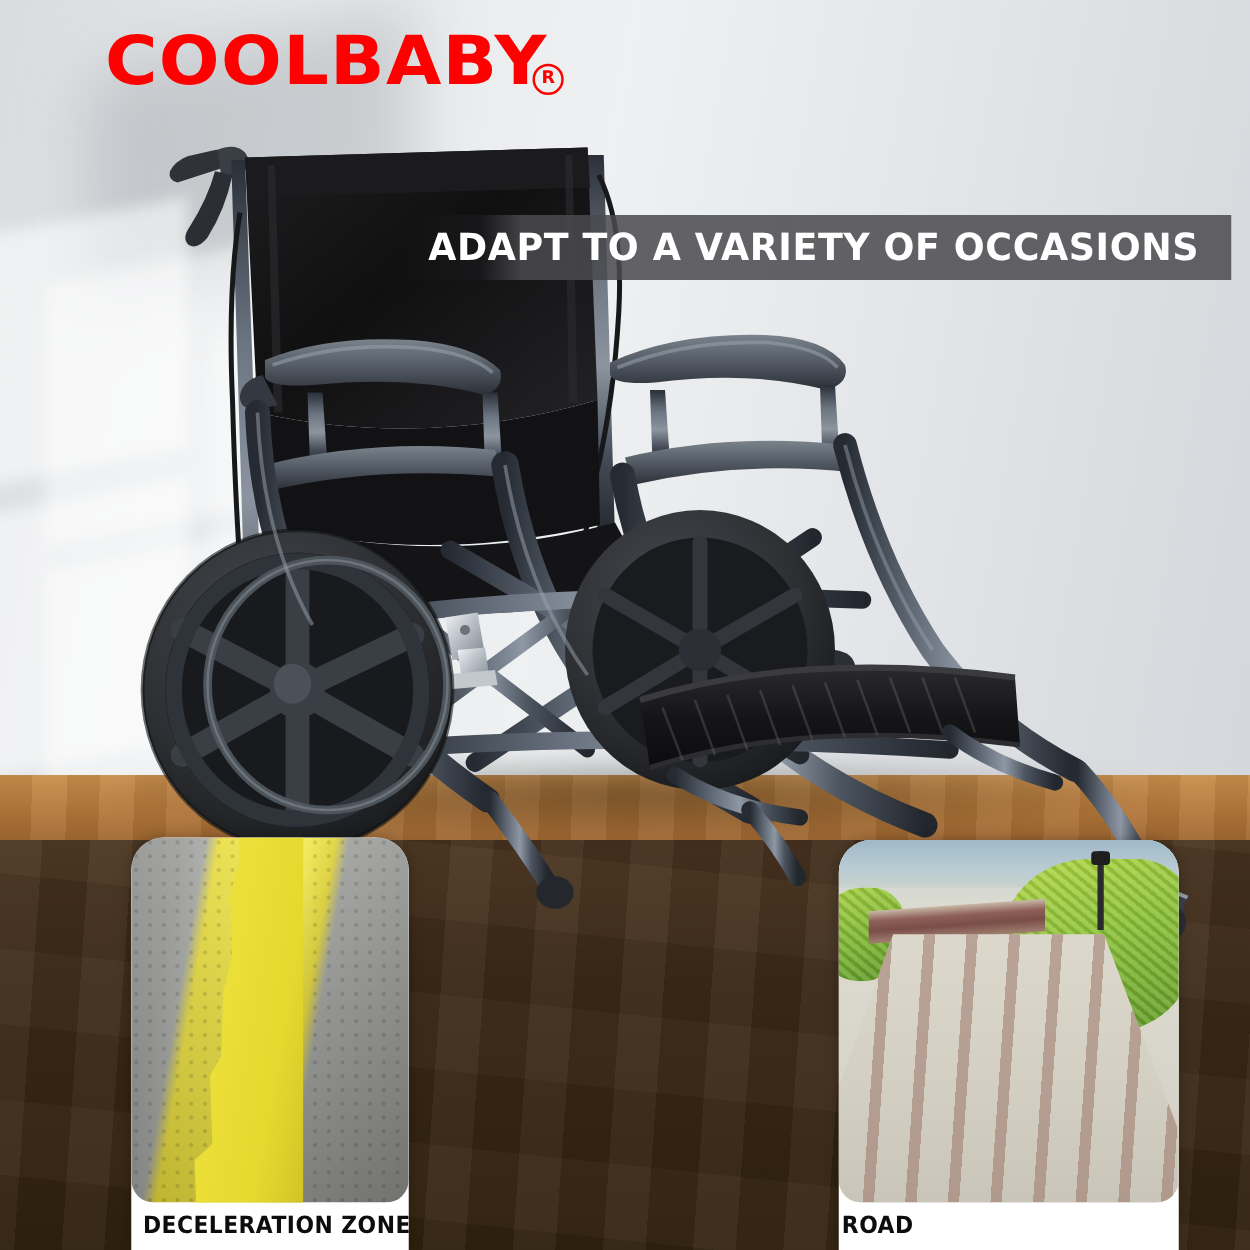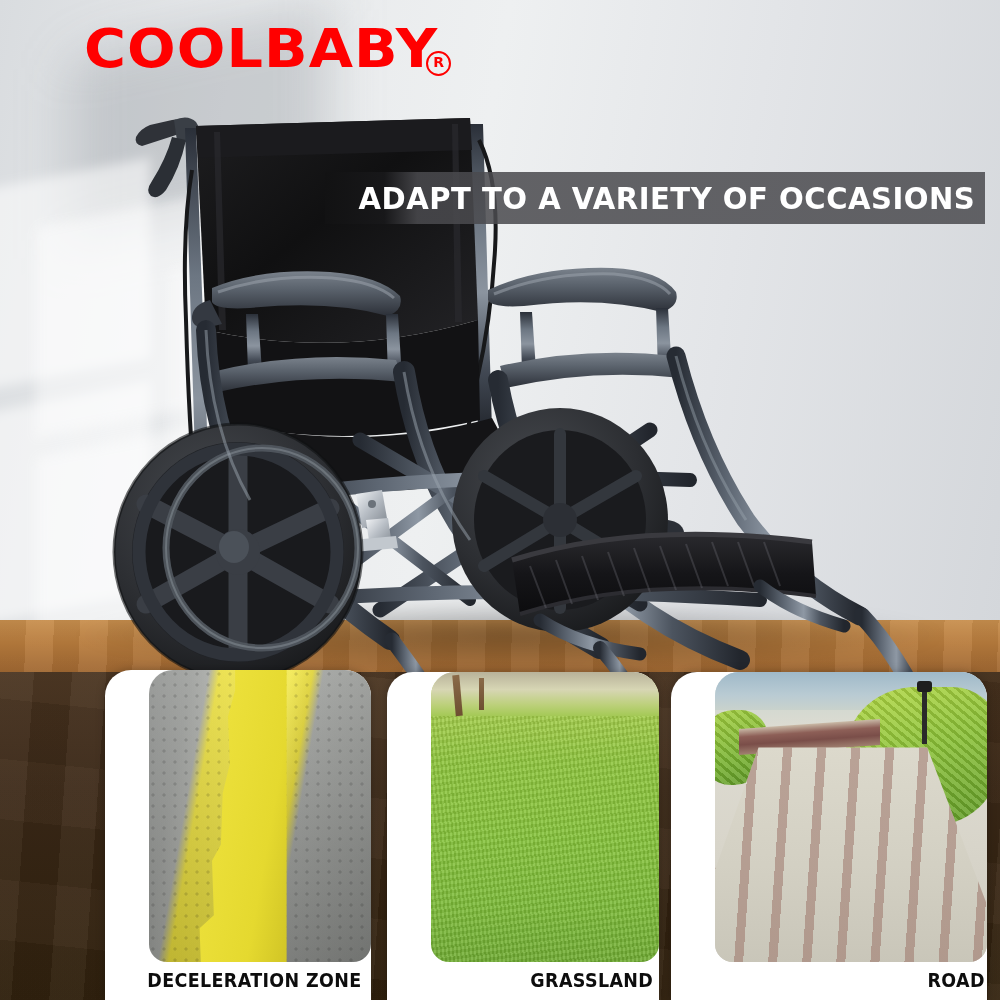--- a/index.html
+++ b/index.html
@@ -108,20 +108,21 @@
 
   
   .banner {
     position: absolute;
     left: 325px; top: 172px;
     width: 660px; height: 52px;
     background: linear-gradient(90deg, rgba(18,18,19,0.95) 0%, rgba(24,24,26,0.93) 9%, rgba(74,74,78,0.86) 14%, rgba(76,76,80,0.86) 100%);
     display: flex;
     align-items: center;
     justify-content: flex-end;
+    padding-right: 16px;
     box-sizing: border-box;
     text-align: center;
   }
   .banner-text {
     font-family: "DejaVu Sans", sans-serif;
     font-size: 30px;
     font-weight: bold;
     color: #ffffff;
     letter-spacing: 0.5px;
     white-space: nowrap;
@@ -130,22 +131,21 @@
 
   
   .card {
     position: absolute;
     background: #ffffff;
     border-radius: 26px 26px 0 0;
     overflow: hidden;
     box-shadow: 0 0 10px rgba(0,0,0,0.25);
     display: flex;
     flex-direction: column;
-    align-items: flex-end;
-    padding-left: 44px;
+    align-items: flex-start;
   }
   .card-photo {
     width: 100%;
     flex: 1 1 auto;
     border-radius: 24px 24px 18px 18px;
     position: relative;
     overflow: hidden;
   }
   .card-label {
     font-family: "DejaVu Sans", sans-serif;
@@ -486,28 +486,20 @@
 
   <div class="banner">
     <div class="banner-text">ADAPT TO A VARIETY OF OCCASIONS</div>
   </div>
 
   <div class="card" id="card-1">
     <div class="card-photo photo-bump"></div>
     <div class="card-label">DECELERATION ZONE</div>
   </div>
 
-  <div class="card" id="card-2">
-    <div class="card-photo photo-grass">
-      <div class="g-top"></div>
-      <div class="g-trunk"></div>
-      <div class="g-trunk2"></div>
-    </div>
-    <div class="card-label">GRASSLAND</div>
-  </div>
 
   <div class="card" id="card-3">
     <div class="card-photo photo-road">
       <div class="r-sky"></div>
       <div class="r-hedge"></div>
       <div class="r-hedge2"></div>
       <div class="r-lamp"></div>
       <div class="r-step"></div>
       <div class="r-path"></div>
       <div class="r-bricks"></div>

